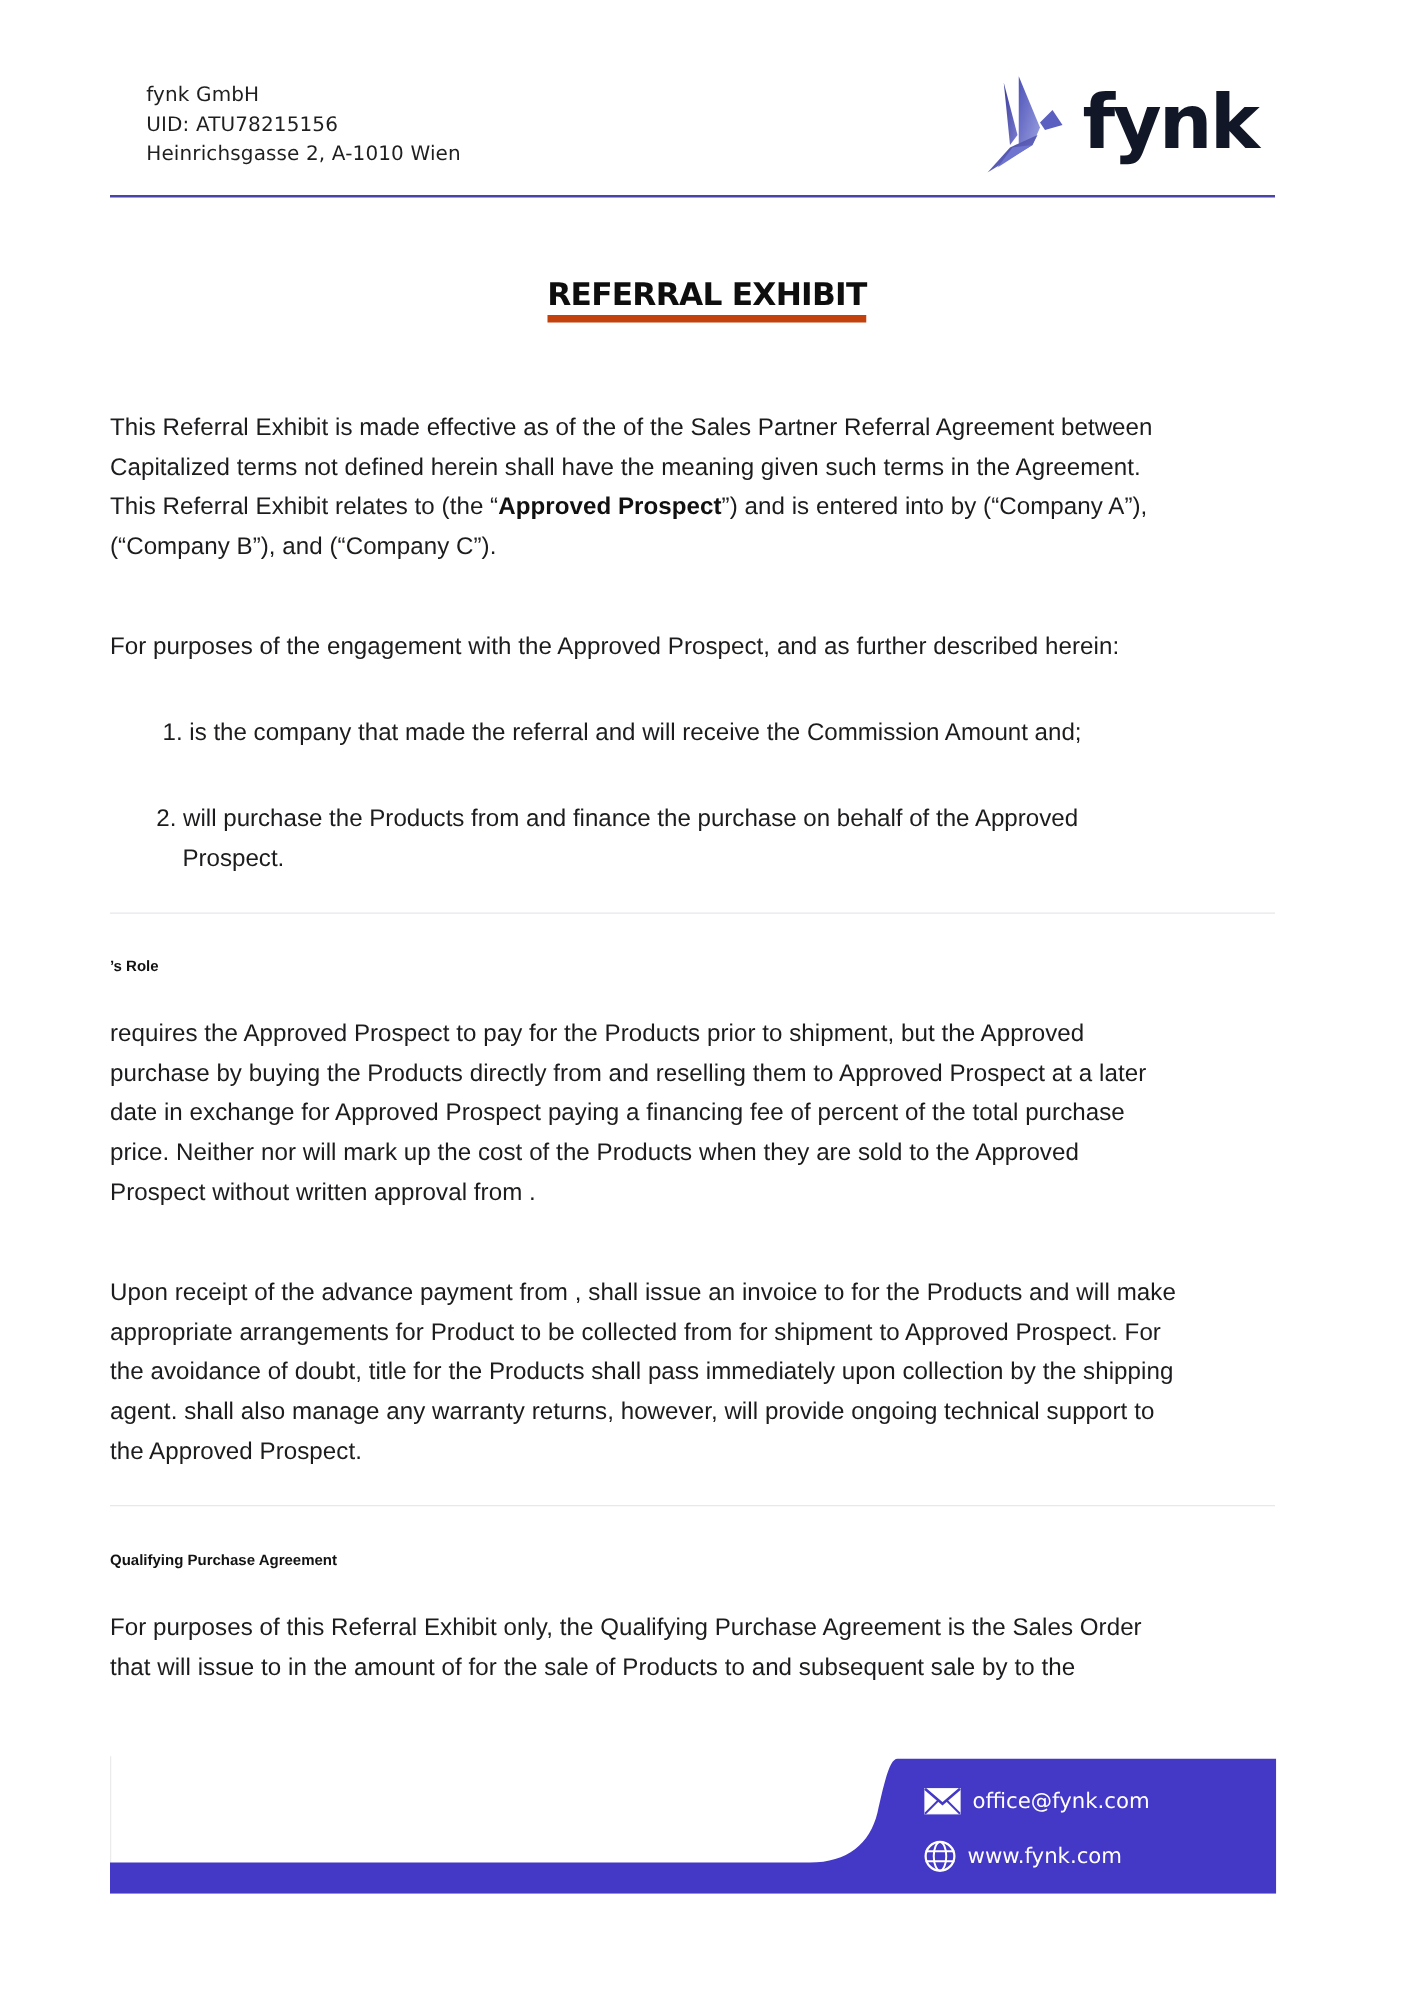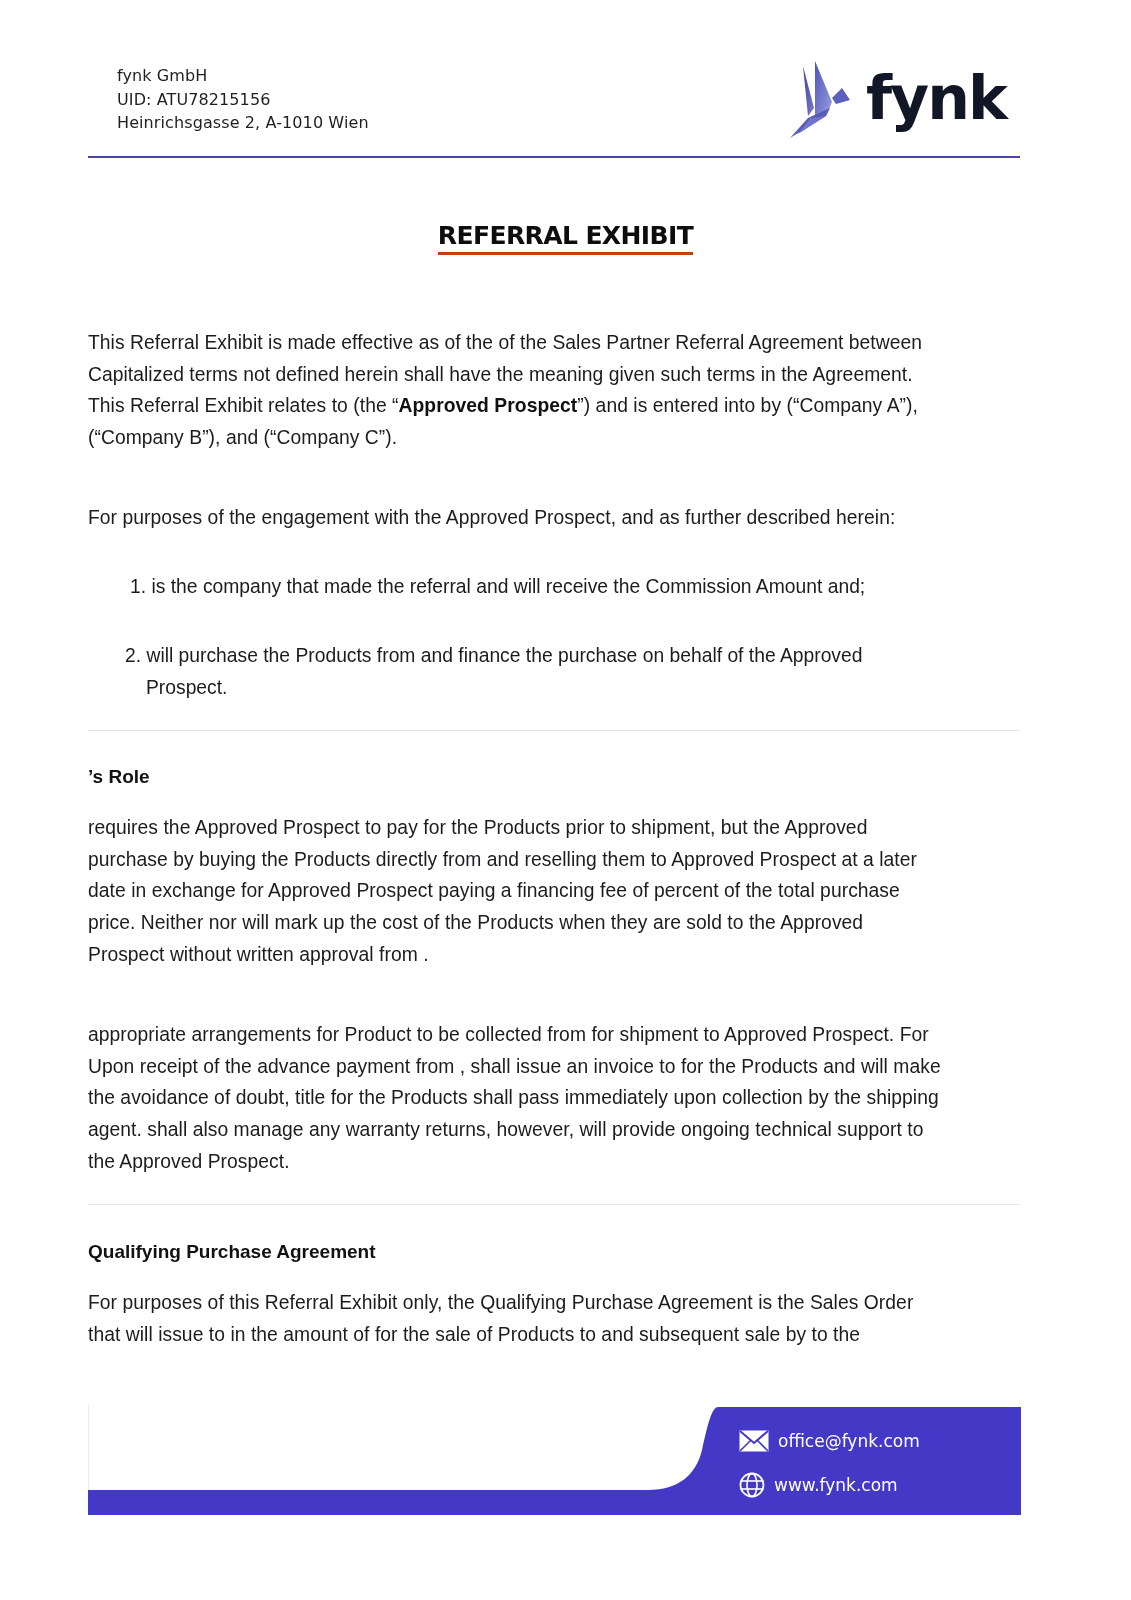--- a/index.html
+++ b/index.html
@@ -13,41 +13,41 @@
   .company-info div { white-space: nowrap; }
   .logo { position: absolute; left: 788px; top: 58px; width: 200px; height: 86px; }
   .logo-word { position: absolute; left: 78px; top: 0px; font-family: "DejaVu Sans", sans-serif;
                font-weight: bold; font-size: 60px; line-height: 80px; color: #111726; letter-spacing: -2px; }
   .header-rule { position: absolute; left: 88px; top: 156px; width: 932px; height: 2px; background: #4a43a8; }
 
   
   .doc-title { position: absolute; left: 0; width: 1131px; top: 221px; text-align: center; }
   .doc-title span { display: inline-block; font-family: "DejaVu Sans", sans-serif; font-weight: bold;
                     font-size: 25px; letter-spacing: -0.6px; color: #0e0e0e;
-                    border-bottom: 3px solid #c2410c; padding-bottom: 1px; line-height: 30px; }
+                    border-bottom: 6px solid #c2410c; padding-bottom: 1px; line-height: 30px; }
 
   
   .text { position: absolute; left: 88px; width: 950px; font-size: 19.3px; line-height: 31.7px;
           color: #1c1c1e; letter-spacing: 0.05px; }
   .text .line { white-space: nowrap; display: block; }
   .text b { font-weight: bold; color: #111; }
 
   .p1 { top: 327px; }
   .p2 { top: 502px; }
   .list-item { position: absolute; font-size: 19.3px; line-height: 31.7px; color: #1c1c1e; white-space: nowrap; }
   .li1 { left: 130px; top: 571px; text-align: center; }
   .li2 { left: 125px; top: 640px; }
   .li-num { display: inline-block; }
   .li-text-cont { position: absolute; left: 146px; top: 672px; font-size: 19.3px; line-height: 31.7px; white-space: nowrap; }
 
   .divider { position: absolute; left: 88px; width: 932px; height: 1px; background: #e7e7ec; }
   .d1 { top: 730px; }
   .d2 { top: 1204px; }
 
-  .heading { position: absolute; left: 88px; font-size: 19px; font-weight: bold; color: #121212; white-space: nowrap; }
+  .heading { position: absolute; left: 88px; font-size: 12px; font-weight: bold; color: #121212; white-space: nowrap; }
   .h1 { top: 766px; }
   .h2 { top: 1241px; }
 
   .p3 { top: 812px; }
   .p4 { top: 1019px; }
   .p5 { top: 1287px; }
 
   
   .footer { position: absolute; left: 88px; top: 1405px; width: 933px; height: 110px; }
   .footer-edge { position: absolute; left: 0; top: 0; width: 1px; height: 86px; background: #ebebeb; }
@@ -123,22 +123,22 @@
 
   <div class="text p3">
     <span class="line">requires the Approved Prospect to pay for the Products prior to shipment, but the Approved</span>
     <span class="line">purchase by buying the Products directly from and reselling them to Approved Prospect at a later</span>
     <span class="line">date in exchange for Approved Prospect paying a financing fee of percent of the total purchase</span>
     <span class="line">price. Neither nor will mark up the cost of the Products when they are sold to the Approved</span>
     <span class="line">Prospect without written approval from .</span>
   </div>
 
   <div class="text p4">
+    <span class="line">Upon receipt of the advance payment from , shall issue an invoice to for the Products and will make</span>
     <span class="line">appropriate arrangements for Product to be collected from for shipment to Approved Prospect. For</span>
-    <span class="line">Upon receipt of the advance payment from , shall issue an invoice to for the Products and will make</span>
     <span class="line">the avoidance of doubt, title for the Products shall pass immediately upon collection by the shipping</span>
     <span class="line">agent. shall also manage any warranty returns, however, will provide ongoing technical support to</span>
     <span class="line">the Approved Prospect.</span>
   </div>
 
   <div class="divider d2"></div>
 
   <div class="heading h2">Qualifying Purchase Agreement</div>
 
   <div class="text p5">

